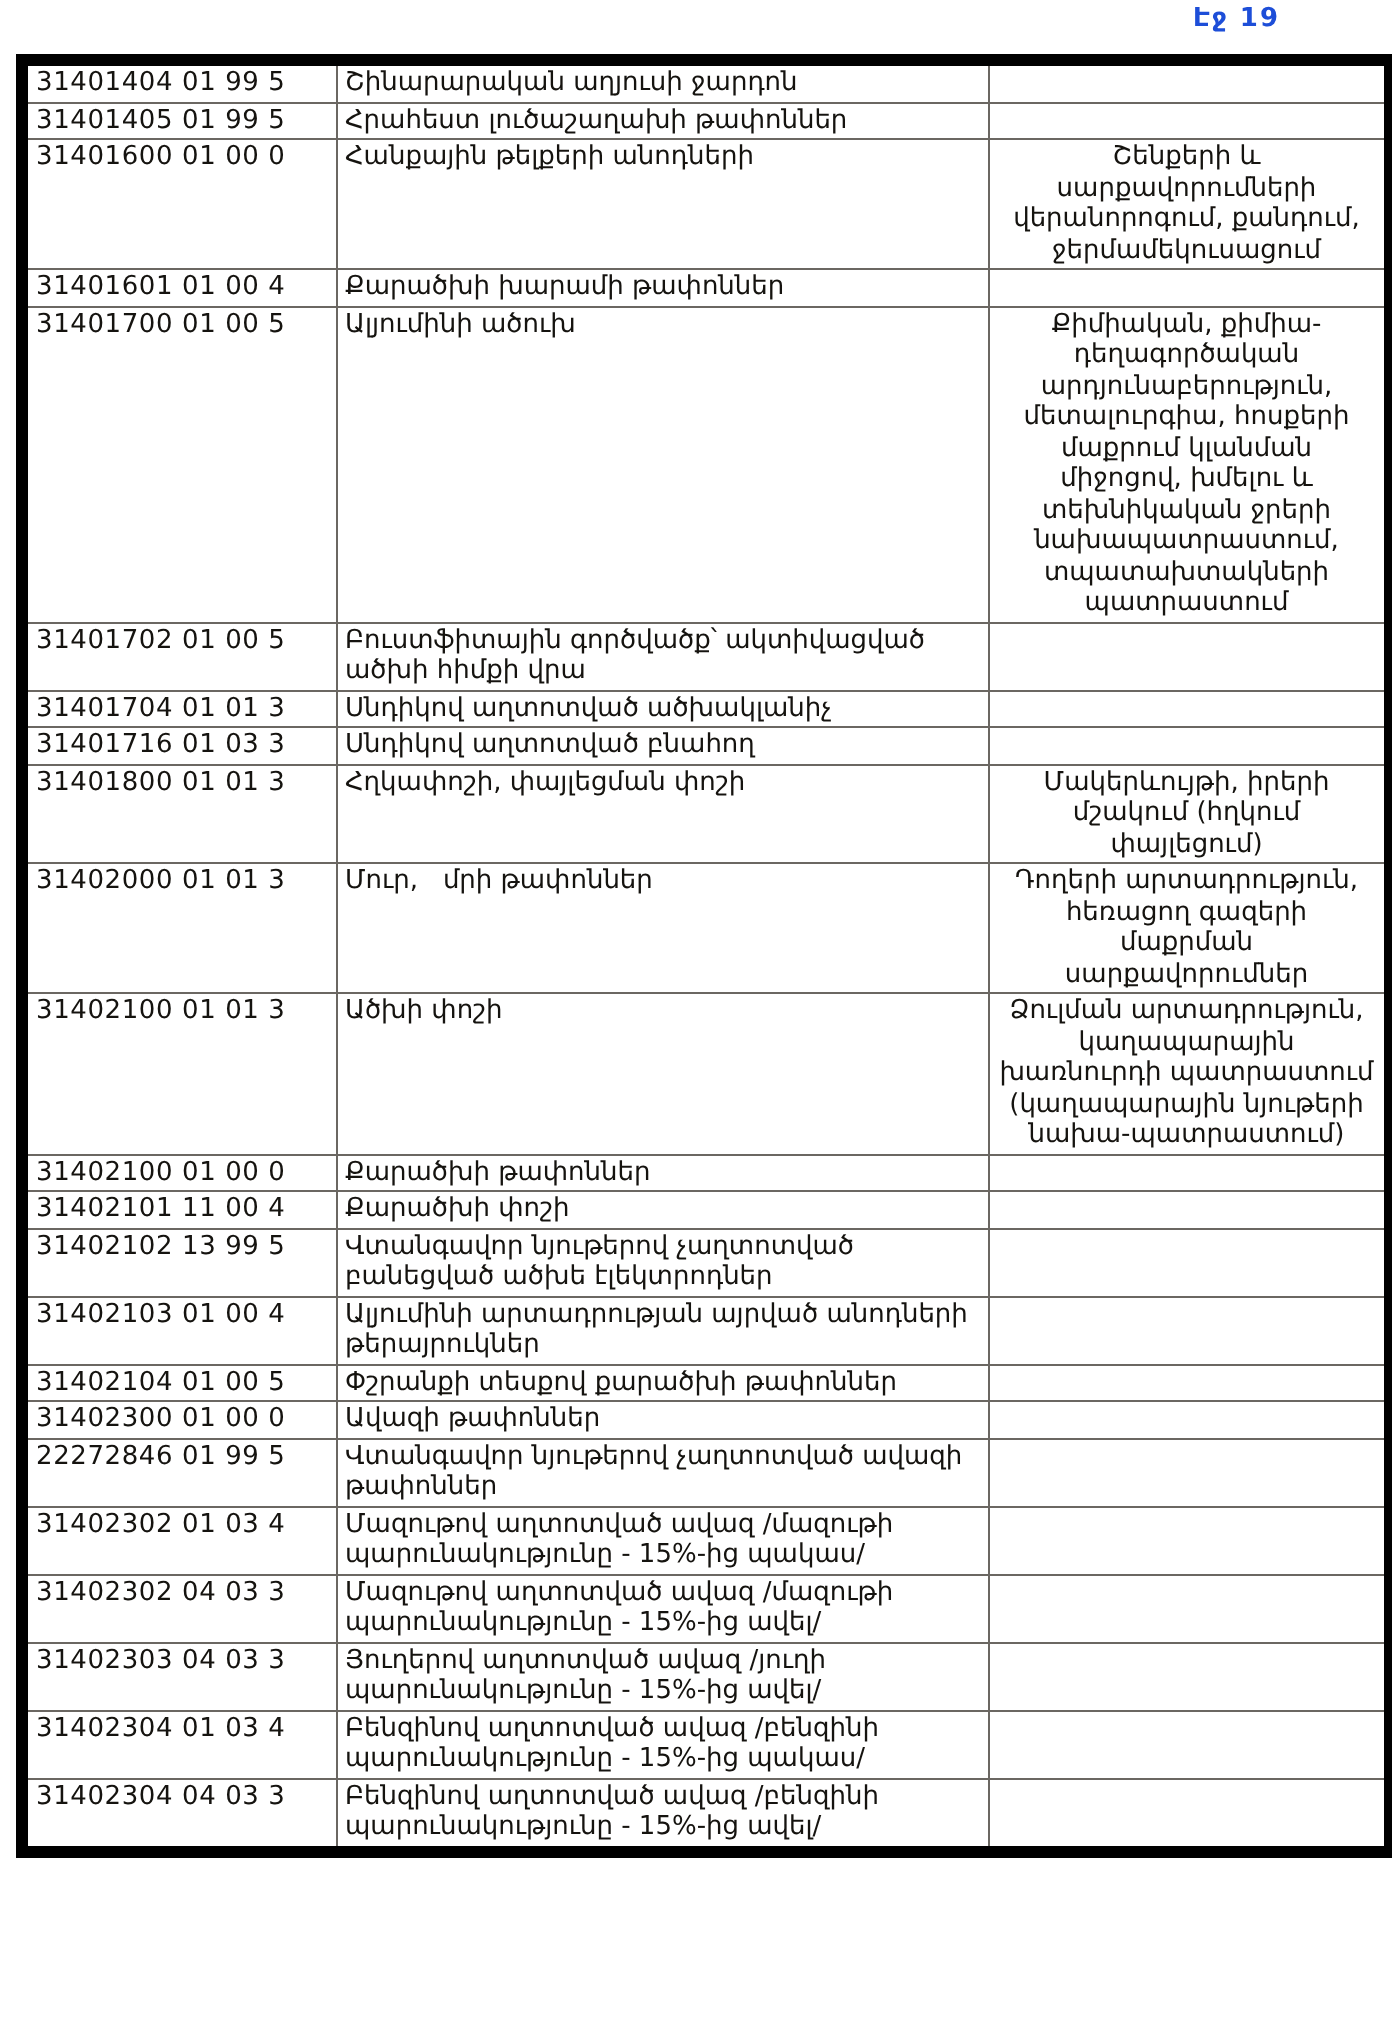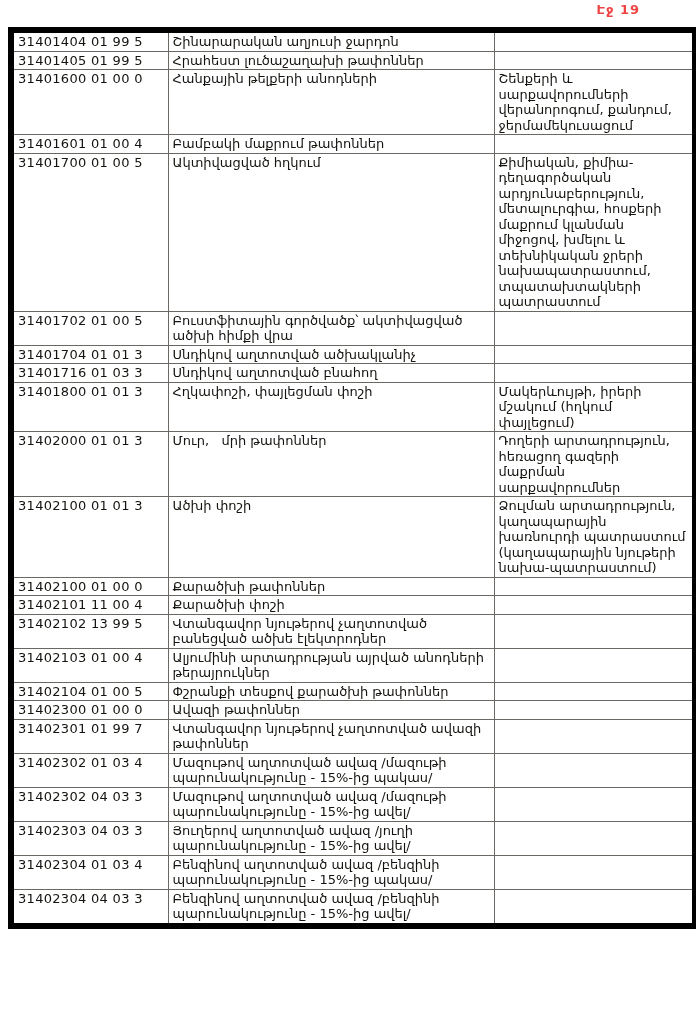--- a/index.html
+++ b/index.html
@@ -16,21 +16,21 @@
     width: 696px;
     height: 1009px;
     background: #ffffff;
   }
   .page-num {
     position: absolute;
     top: 2px;
     right: 56px;
     font-size: 13px;
     font-weight: bold;
-    color: #ef4444;
+    color: #1d4ed8;
     letter-spacing: 1px;
   }
   table.waste-table {
     position: absolute;
     left: 8px;
     top: 27px;
     width: 684px;
     border-collapse: collapse;
     table-layout: fixed;
     border: 6px solid #000000;
@@ -48,20 +48,21 @@
     white-space: nowrap;
     padding-left: 5px;
     letter-spacing: 0.3px;
   }
   td.desc-cell {
     white-space: pre-wrap;
     margin-left: 20px;
   }
   td.src-cell {
     white-space: normal;
+    text-align: center;
   }
 </style>
 </head>
 <body>
 
 <div class="sheet">
 
   <div class="page-num">Էջ 19</div>
 
   <table class="waste-table">
@@ -81,26 +82,26 @@
           <td class="desc-cell">Հրահեստ լուծաշաղախի թափոններ</td>
           <td class="src-cell"></td>
         </tr>
         <tr>
           <td class="code-cell">31401600 01 00 0</td>
           <td class="desc-cell">Հանքային թելքերի անոդների</td>
           <td class="src-cell">Շենքերի և սարքավորումների վերանորոգում, քանդում, ջերմամեկուսացում</td>
         </tr>
         <tr>
           <td class="code-cell">31401601 01 00 4</td>
-          <td class="desc-cell">Բամբակի մաքրում թափոններ</td>
+          <td class="desc-cell">Քարածխի խարամի թափոններ</td>
           <td class="src-cell"></td>
         </tr>
         <tr>
           <td class="code-cell">31401700 01 00 5</td>
-          <td class="desc-cell">Ակտիվացված հղկում</td>
+          <td class="desc-cell">Ալյումինի ածուխ</td>
           <td class="src-cell">Քիմիական, քիմիա-դեղագործական արդյունաբերություն, մետալուրգիա, հոսքերի մաքրում կլանման միջոցով, խմելու և տեխնիկական ջրերի նախապատրաստում, տպատախտակների պատրաստում</td>
         </tr>
         <tr>
           <td class="code-cell">31401702 01 00 5</td>
           <td class="desc-cell">Բուստֆիտային գործվածք՝ ակտիվացված ածխի հիմքի վրա</td>
           <td class="src-cell"></td>
         </tr>
         <tr>
           <td class="code-cell">31401704 01 01 3</td>
           <td class="desc-cell">Սնդիկով աղտոտված ածխակլանիչ</td>
@@ -150,21 +151,21 @@
           <td class="code-cell">31402104 01 00 5</td>
           <td class="desc-cell">Փշրանքի տեսքով քարածխի թափոններ</td>
           <td class="src-cell"></td>
         </tr>
         <tr>
           <td class="code-cell">31402300 01 00 0</td>
           <td class="desc-cell">Ավազի թափոններ</td>
           <td class="src-cell"></td>
         </tr>
         <tr>
-          <td class="code-cell">31402301 01 99 7</td>
+          <td class="code-cell">22272846 01 99 5</td>
           <td class="desc-cell">Վտանգավոր նյութերով չաղտոտված ավազի թափոններ</td>
           <td class="src-cell"></td>
         </tr>
         <tr>
           <td class="code-cell">31402302 01 03 4</td>
           <td class="desc-cell">Մազութով աղտոտված ավազ /մազութի պարունակությունը - 15%-ից պակաս/</td>
           <td class="src-cell"></td>
         </tr>
         <tr>
           <td class="code-cell">31402302 04 03 3</td>

